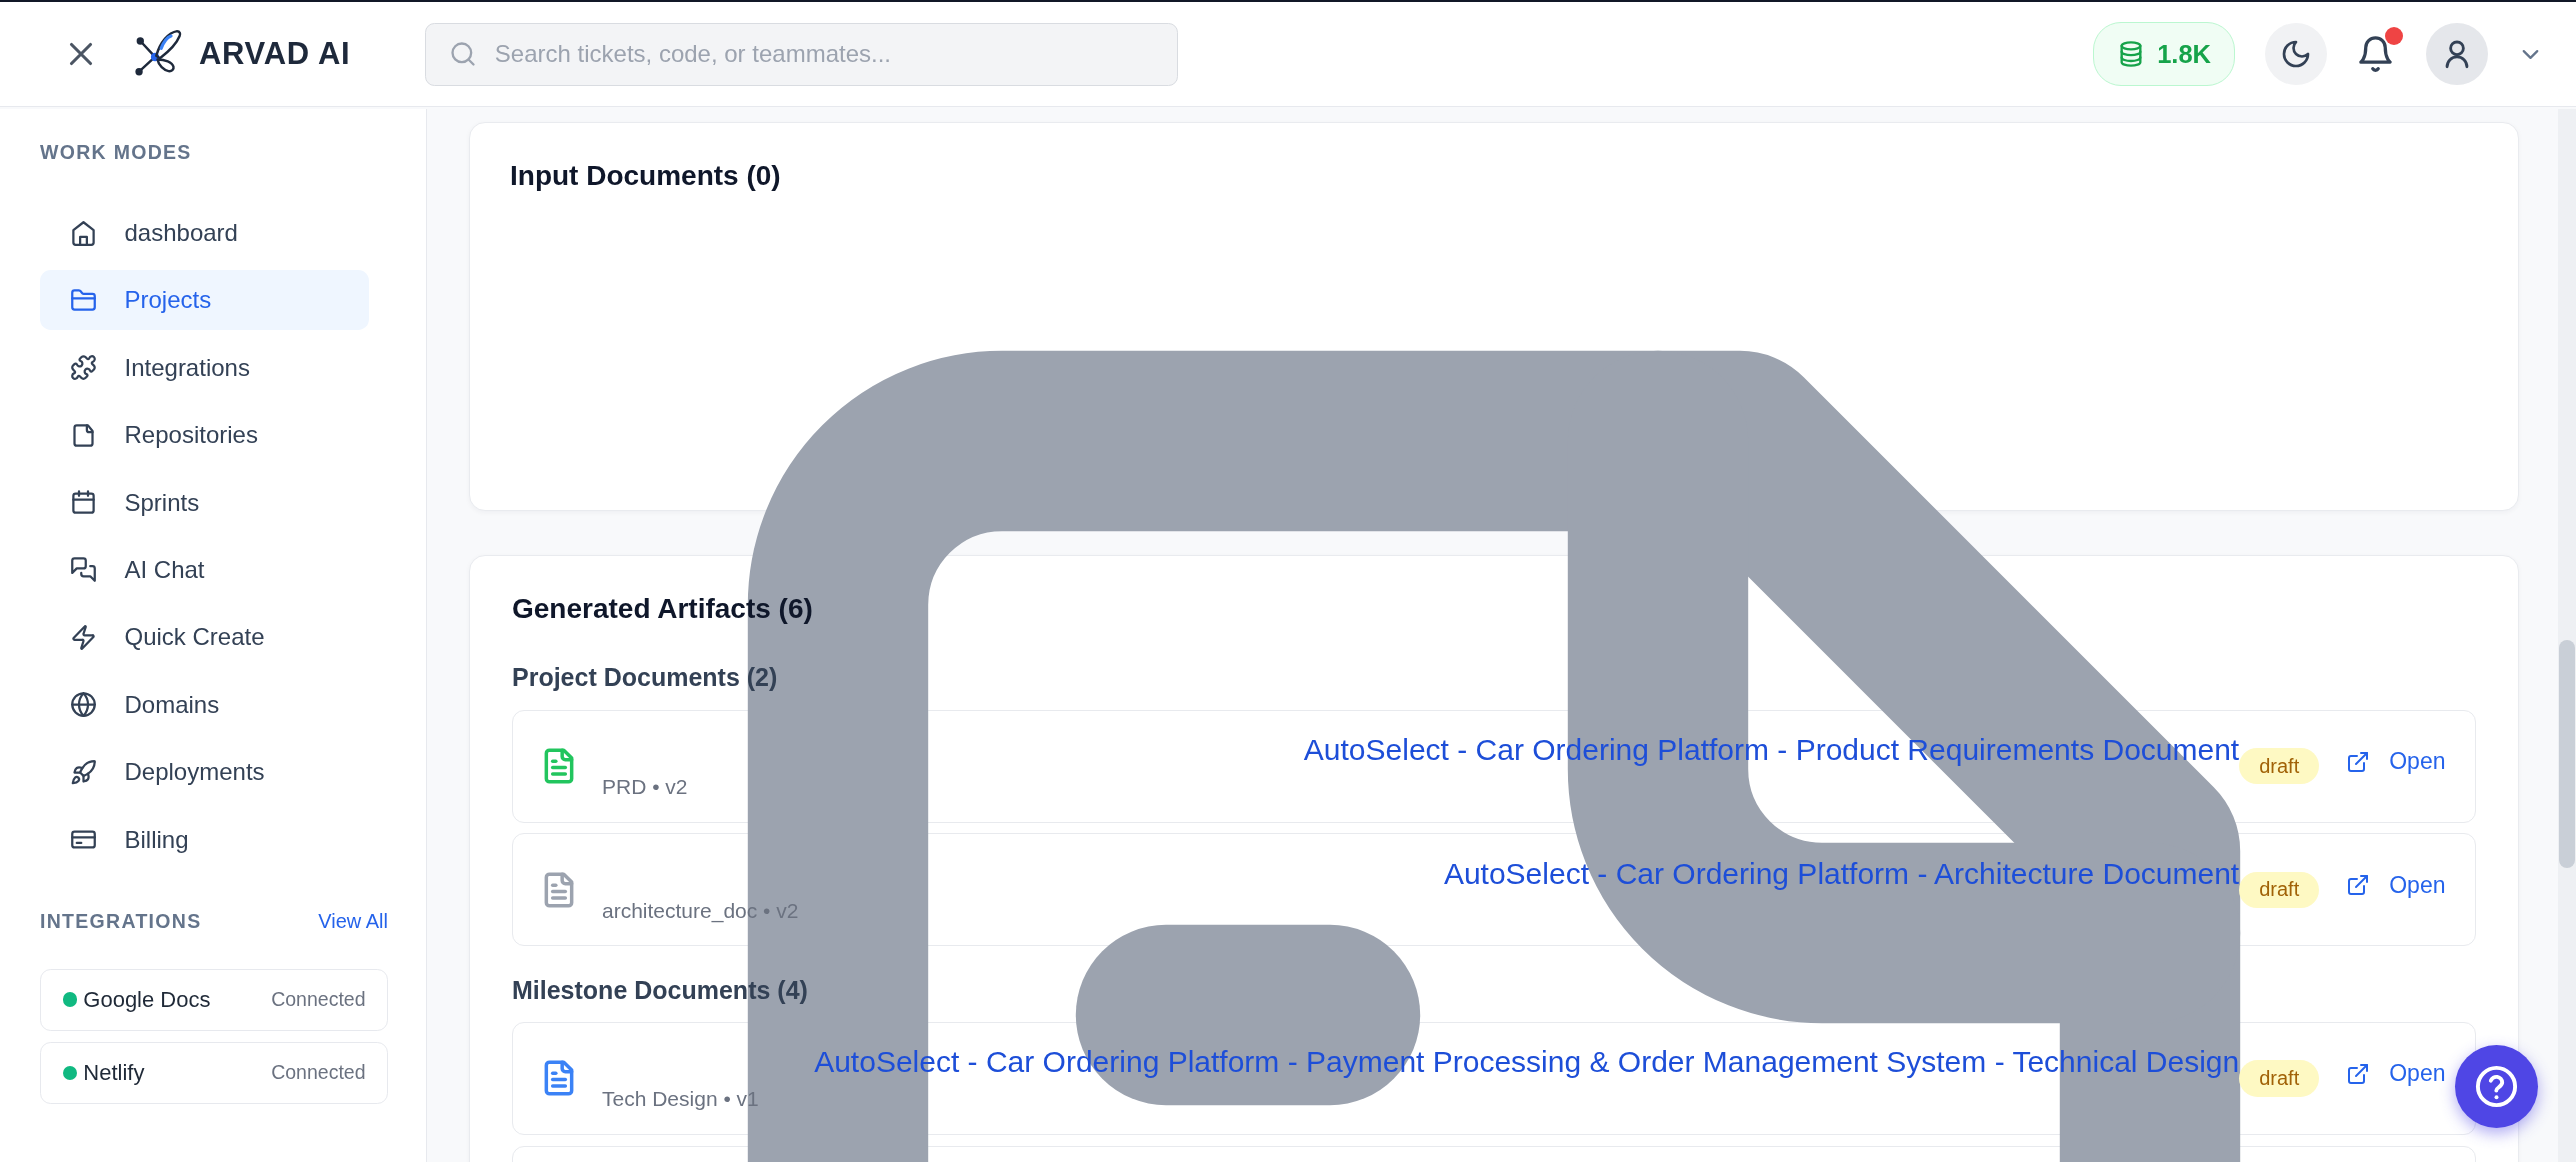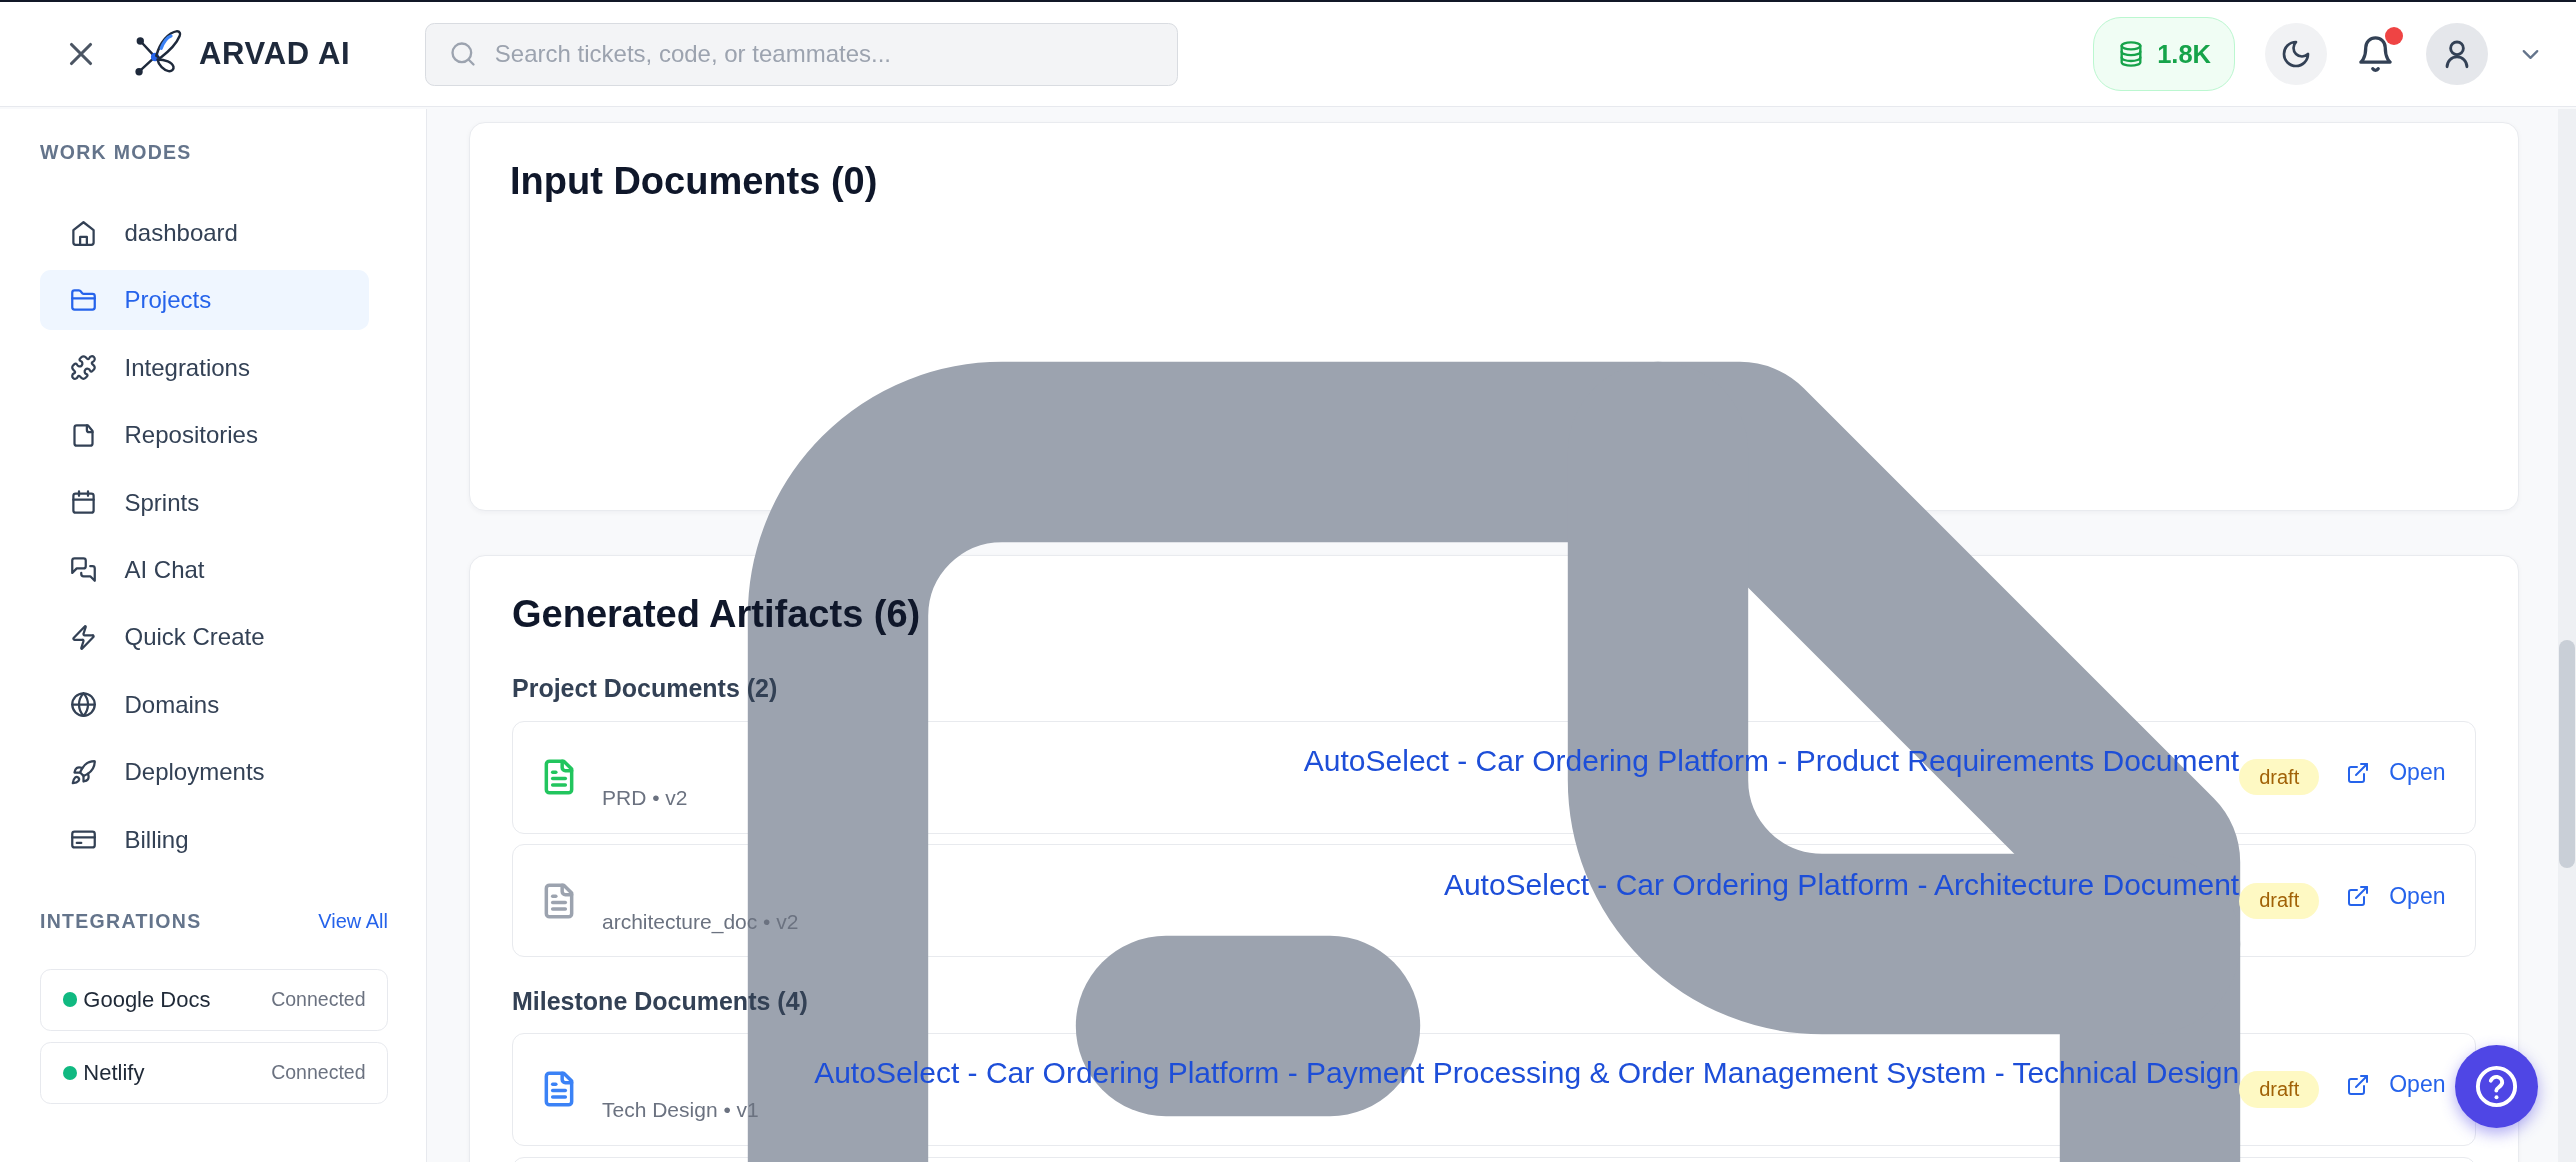--- a/index.html
+++ b/index.html
@@ -27,21 +27,21 @@
     display:flex; align-items:center; padding:0 23px; gap:17.4px;
   }
   .searchbox input {
     flex:1; border:none; outline:none; background:transparent;
     font-family:"Liberation Sans", sans-serif; font-size:24px; color:#374151;
   }
   .searchbox input::placeholder { color:#9ca3af; }
   .search-ico { color:#9ca3af; }
   .topbar-right { margin-left:auto; margin-right:32px; display:flex; align-items:center; gap:29.5px; }
   .token-pill {
-    height:74px; padding:0 23px; border-radius:28px;
+    height:64px; padding:0 23px; border-radius:28px;
     background:#f0fdf4; border:1.3px solid #bbf7d0;
     display:flex; align-items:center; gap:12px;
     color:var(--token_green,#16a34a); font-size:25.5px; font-weight:bold;
   }
   .icon-circle {
     width:62px; height:62px; border-radius:50%;
     display:flex; align-items:center; justify-content:center;
     color:#334155; cursor:pointer;
   }
   .moon-circle { background:#f1f2f4; }
@@ -89,21 +89,21 @@
   .main {
     position:absolute; top:109px; left:427px; right:0; bottom:0;
     background:#f8f9fb; overflow:hidden;
     padding:13.4px 56px 0 42px;
   }
   .card {
     width:2050px; background:#ffffff; border:1.3px solid #e9ebef; border-radius:16px;
     box-shadow:0 1.3px 5.4px rgba(16,24,40,.04);
   }
   .card-input { height:389px; padding:37px 40px; }
-  .card-title { font-size:38px; font-weight:bold; color:#0f172a; }
+  .card-title { font-size:28px; font-weight:bold; color:#0f172a; }
   .empty-state { text-align:center; margin-top:85px; }
   .empty-ico { width:78px; height:78px; margin:0 auto; color:#9ca3af; }
 
   .card-artifacts { margin-top:44px; height:805px; padding:37px 42px; }
   .section-heading { font-size:25px; font-weight:bold; color:#334155; }
   .sh-1 { margin-top:38px; margin-bottom:17.4px; }
   .sh-2 { margin-top:29.5px; margin-bottom:17px; }
 
   .doc-row {
     height:113px; border:1.3px solid #e8eaee; border-radius:12px; background:#fff;

